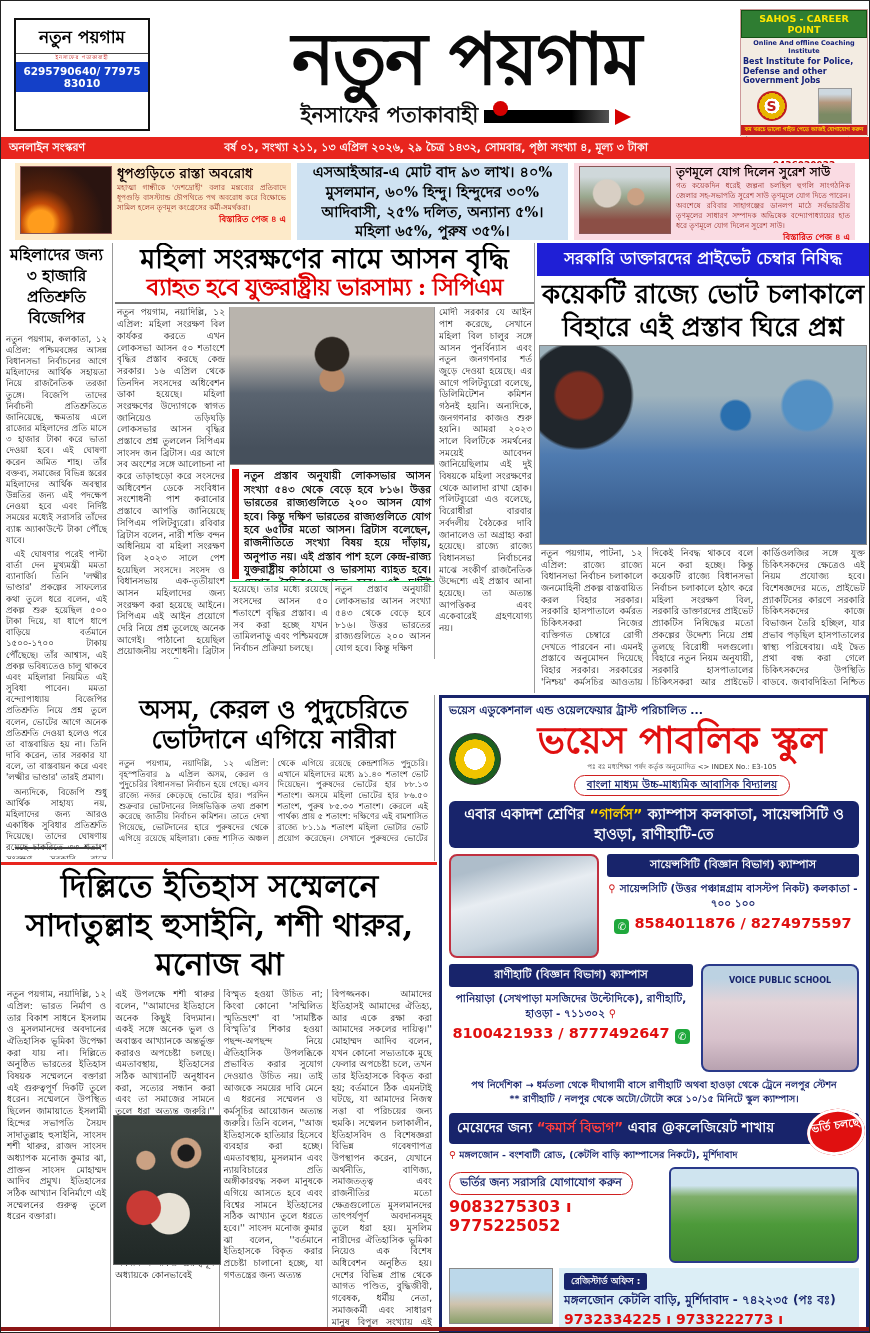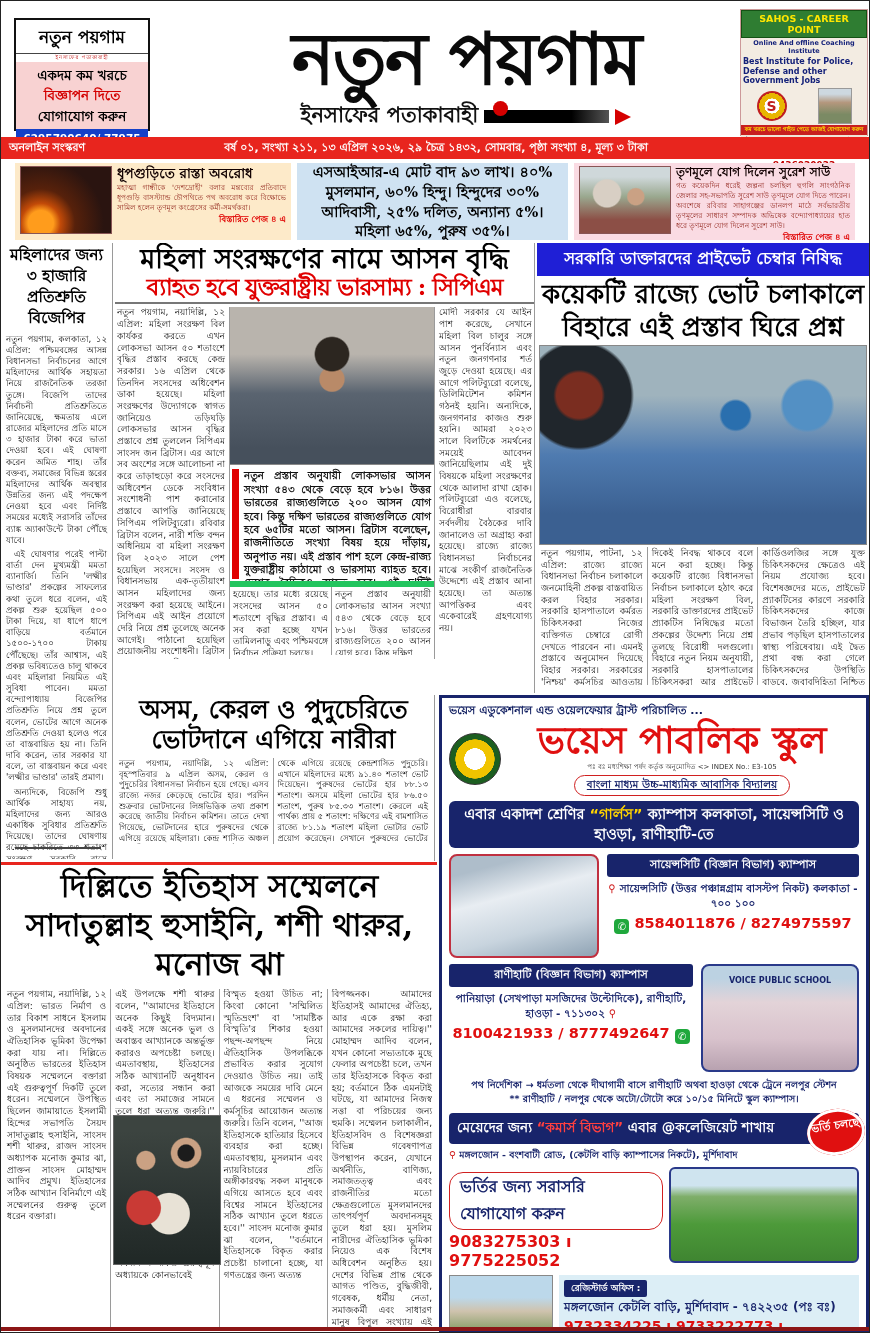--- a/index.html
+++ b/index.html
@@ -75,21 +75,21 @@
   .main-art { left:114px; top:242px; width:420px; height:450px; overflow:hidden; border-right:1px solid #9a9a9a;}
   .mh-black { font-family:"DejaVu Serif",serif; font-weight:900; font-size:27px; text-align:center; color:#000; line-height:1.15; }
   .mh-red { font-family:"DejaVu Serif",serif; font-weight:900; font-size:23px; text-align:center; color:#e00000; line-height:1.15; letter-spacing:-1px; border-bottom:2px solid #777; padding-bottom:2px;}
   .main-body { display:flex; height:352px; margin-top:3px; }
   .main-c1 { width:114px; padding:0 4px 0 2px; overflow:hidden; }
   .main-mid { width:206px; border-left:1px solid #9a9a9a; border-right:1px solid #9a9a9a; }
   .main-photo { width:100%; height:158px; background:radial-gradient(circle at 50% 30%,#2c2620 0 11%,transparent 12%),radial-gradient(circle at 50% 46%,#b98a68 0 9%,transparent 10%),linear-gradient(180deg,#b9b4ad 30%,#5a6470 55%,#46505c 90%); border-bottom:1px solid #888; }
   .caption { display:flex; padding:4px 3px 2px 2px; height:116px; overflow:hidden; }
   .caption-bar { width:7px; background:#e00000; flex:none; margin-right:5px; }
   .caption-text { font-weight:bold; font-size:10.3px; line-height:1.3; text-align:justify; color:#101010; }
-  .mini-cols { display:flex; height:74px; border-top:6px solid #22c55e; }
+  .mini-cols { display:flex; height:74px; border-top:1px solid #22c55e; }
   .mini-cols div { width:50%; padding:2px 3px; overflow:hidden; }
   .mini-cols div:first-child { border-right:1px solid #9a9a9a; }
   .main-c4 { flex:1; padding:0 2px 0 4px; overflow:hidden; }
 
   
   .right-art { left:536px; top:242px; width:332px; height:450px; overflow:hidden; }
   .blue-banner { background:#1f1fd6; color:#fff; font-weight:bold; font-size:16.5px; text-align:center; padding:3px 0; }
   .rh { font-family:"DejaVu Serif",serif; font-weight:900; font-size:26px; text-align:center; color:#000; line-height:1.25; margin:2px 0; }
   .or-photo { width:328px; height:200px; margin:2px auto; border:1px solid #888;
               background:radial-gradient(circle at 12% 25%,#7a2d20 0 7%,#20262c 8% 16%,transparent 17%),radial-gradient(circle at 60% 35%,#2a6fae 0 6%,transparent 7%),radial-gradient(circle at 82% 30%,#5390c4 0 8%,transparent 9%),linear-gradient(180deg,#9fb3bd 25%,#4f7bb0 55%,#3b6091 85%); }
@@ -147,45 +147,40 @@
   .burst { position:absolute; right:-6px; top:-4px; width:58px; height:46px; background:#e01010; border-radius:50%;
            color:#fff; font-weight:bold; font-size:11px; text-align:center; line-height:1.2; padding-top:10px;
            box-shadow:0 0 0 3px #fff inset; transform:rotate(-8deg); }
   .commerce-addr { font-size:9.5px; font-weight:bold; color:#18246b; margin-top:4px; }
   .commerce-row { display:flex; gap:6px; margin-top:4px; }
   .commerce-left { flex:1; }
   .bullet-text { font-size:11px; font-weight:bold; color:#18246b; line-height:1.45; }
   .campus-green { width:190px; height:96px; border:2px solid #2a3a8a; border-radius:6px; flex:none;
                   background:linear-gradient(180deg,#cfe4ef 18%,#7fae6a 30%,#4d9a3a 60%,#3f8531 100%); }
   .contact-oval { display:inline-block; border:1.5px solid #d02020; border-radius:14px; color:#18246b; font-weight:bold;
-                  font-size:16px; padding:1px 10px; margin-top:5px; }
+                  font-size:11px; padding:1px 10px; margin-top:5px; }
   .contact-phones { color:#e01010; font-weight:900; font-size:16px; margin-top:2px; }
   .reg-row { display:flex; gap:6px; margin-top:5px; align-items:stretch; }
   .reg-photo { width:104px; height:56px; flex:none; border:1px solid #888;
                background:linear-gradient(180deg,#bcd8ea 40%,#cfc3ae 65%,#8aa06a 100%); }
   .reg-box { flex:1; background:#dceef6; padding:1px 5px; }
   .reg-label { display:inline-block; background:#18246b; color:#fff; font-weight:bold; font-size:9px; padding:1px 7px; border-radius:2px;}
   .reg-addr { color:#18246b; font-weight:bold; font-size:12px; margin-top:1px; }
   .reg-phones { color:#e01010; font-weight:900; font-size:14px; }
 
   .bottom-rule { left:0; top:1326px; width:870px; height:4px; background:#8c1616; }
 </style>
 </head>
 <body>
 
 <div class="page">
 
   <div class="abs left-ad">
     <div class="mini-logo">নতুন পয়গাম</div>
     <div class="mini-logo-sub">ইনসাফের পতাকাবাহী</div>
-    <div class="pink">
-      <div>একদম কম খরচে</div>
-      <div class="red">বিজ্ঞাপন দিতে</div>
-      <div>যোগাযোগ করুন</div>
-    </div>
     <div class="phone">6295790640/ 77975 83010</div>
   </div>
 
   <div class="abs masthead">
     <div class="masthead-title">নতুন পয়গাম</div>
     <div class="masthead-dot"></div>
     <div class="tagline-row">
       <span class="tagline">ইনসাফের পতাকাবাহী</span>
       <span class="tagline-bar"></span>
       <span class="pen-nib"></span>

